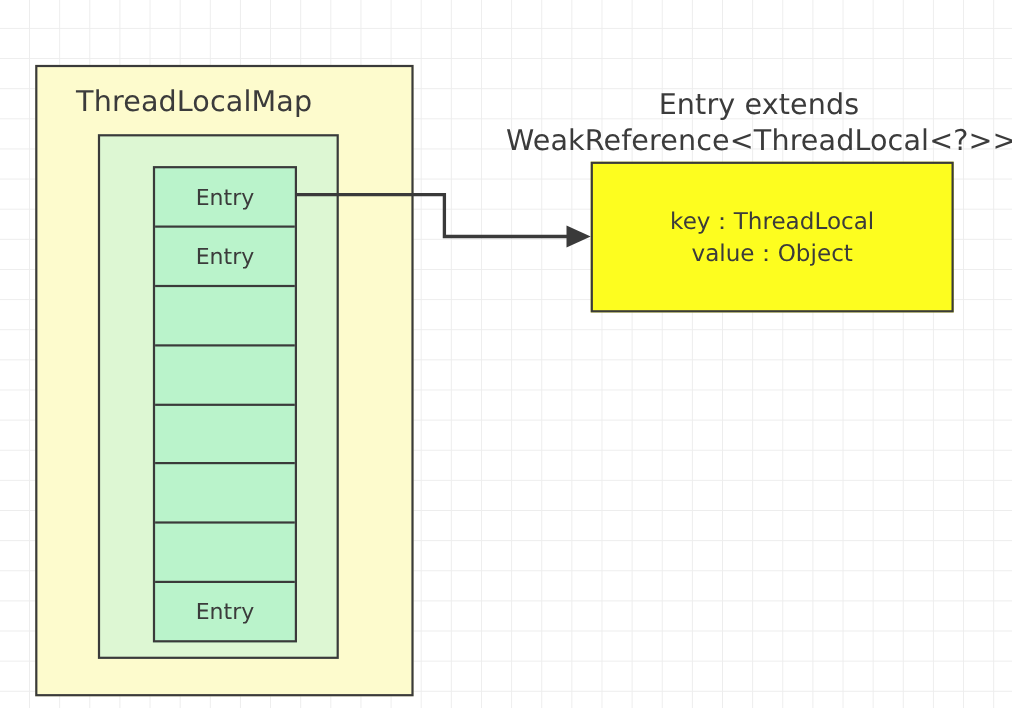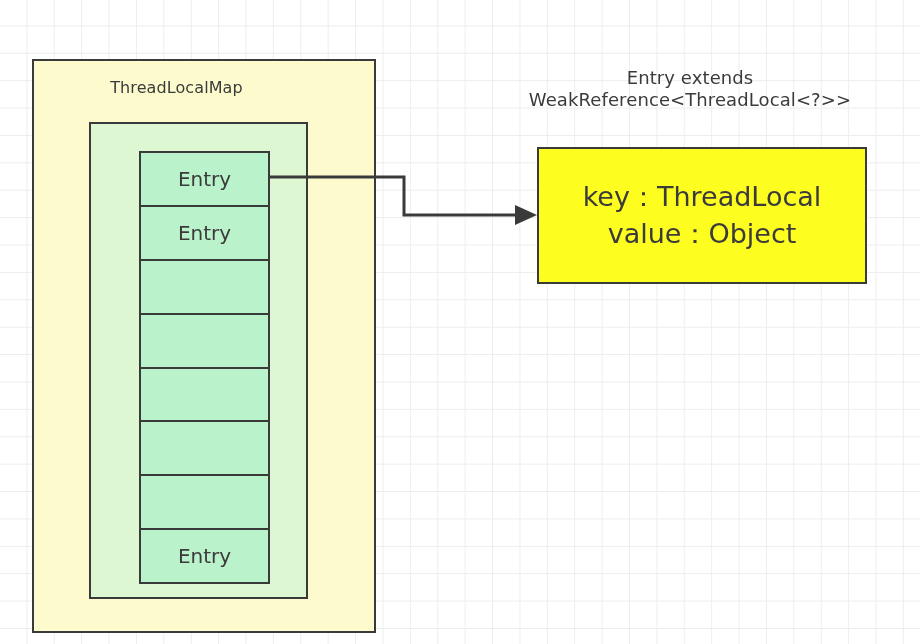--- a/index.html
+++ b/index.html
@@ -38,28 +38,28 @@
     left: 0px;
     top: 2px;
     width: 390px;
     font-size: 21px;
   }
 
   #map-label {
     left: 32px;
     top: 78px;
     width: 289px;
-    font-size: 16px;
+    font-size: 26px;
   }
 
   #entry-class-label {
     left: 460px;
-    top: 67px;
+    top: 81px;
     width: 460px;
-    font-size: 18px;
+    font-size: 26px;
   }
 
   
   .box {
     position: absolute;
     box-sizing: border-box;
     border: 2px solid #3a3a3a;
   }
 
   #thread-box {
@@ -109,21 +109,21 @@
     width: 330px;
     height: 137px;
     background: #fdfd1f;
     display: flex;
     align-items: center;
     justify-content: center;
   }
 
   #entry-detail-text {
     color: #3b3b3b;
-    font-size: 27px;
+    font-size: 21px;
     line-height: 1.35;
     text-align: center;
     white-space: pre-line;
   }
 
   
   #connector {
     position: absolute;
     left: 0;
     top: 0;

